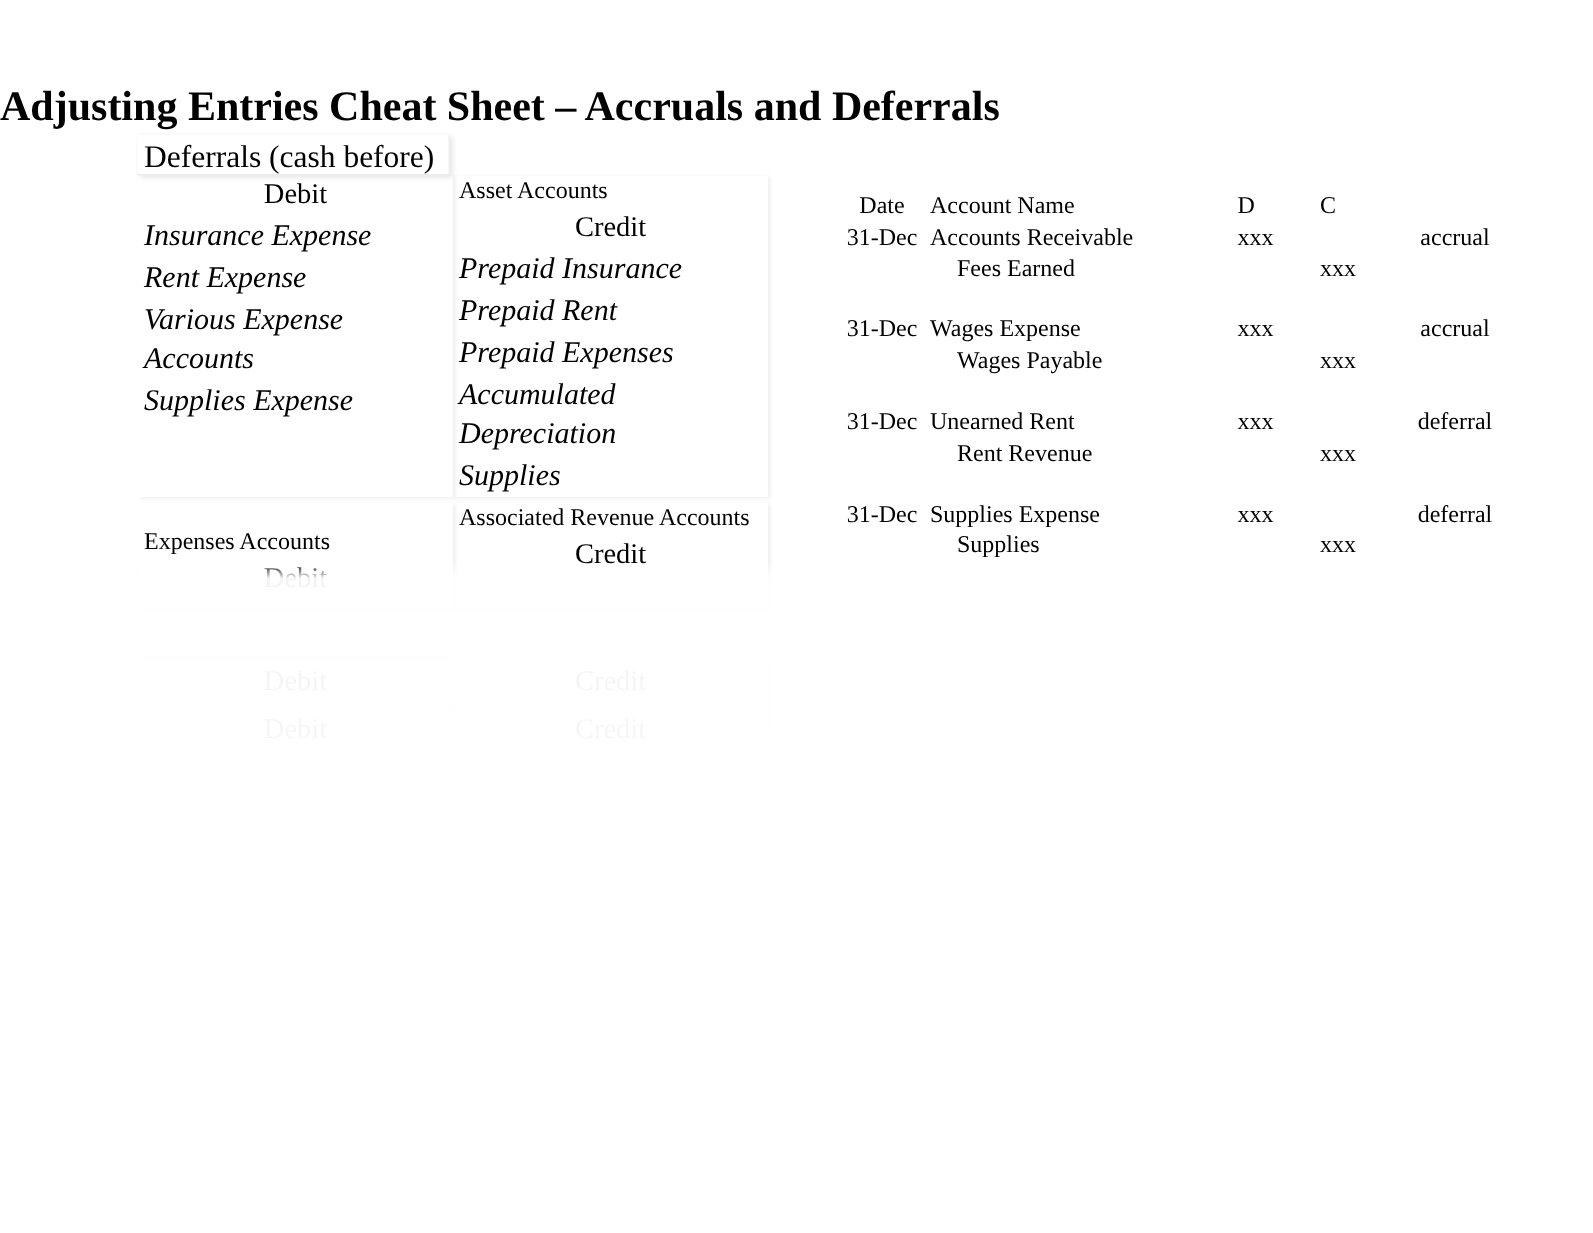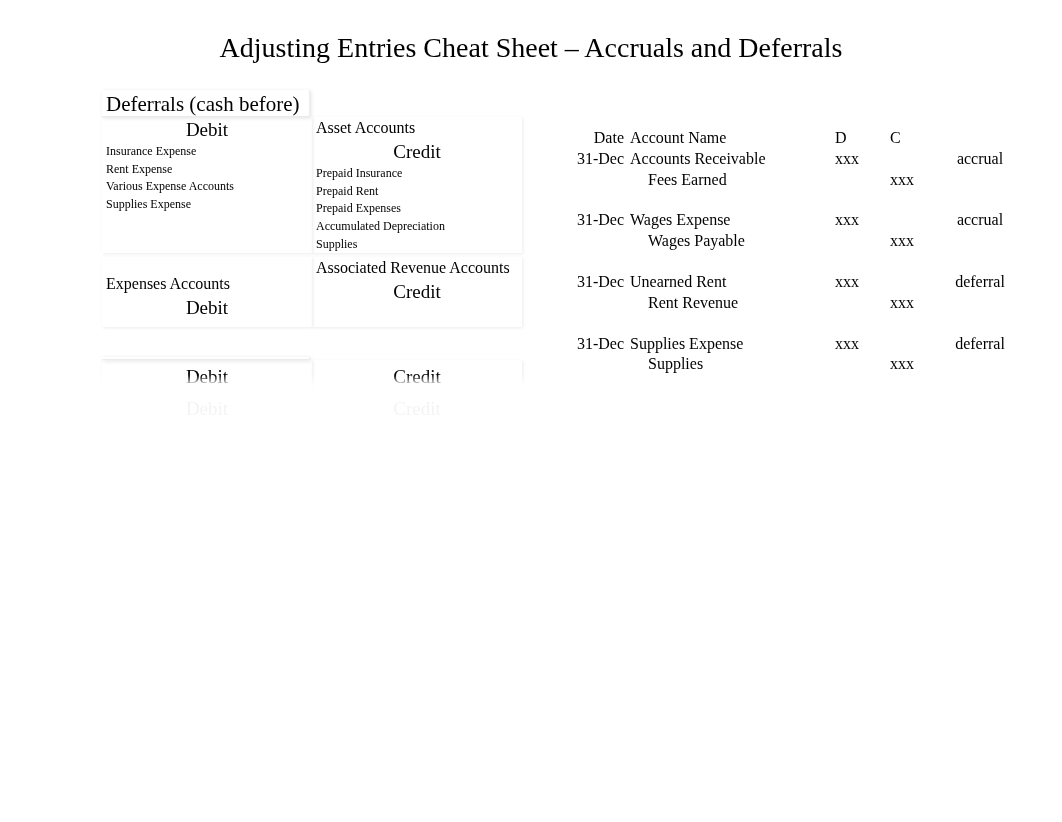--- a/index.html
+++ b/index.html
@@ -10,31 +10,30 @@
     font-family: "Times New Roman", Times, serif;
     color: #000;
     width: 1062px;
   }
   .page {
     width: 1062px;
     height: 822px;
     position: relative;
   }
   h1.title {
-    text-align: center;
     font-size: 28px;
-    font-weight: normal;
+    font-weight: bold;
     margin: 0;
-    padding-top: 32px;
+    padding-top: 56px;
     font-family: "Times New Roman", serif;
   }
   .content {
     position: absolute;
     top: 90px;
-    left: 102px;
+    left: 92px;
     width: 930px;
     display: flex;
   }
   .left-col {
     width: 420px;
     flex-shrink: 0;
   }
   .right-col {
     margin-left: 50px;
     width: 460px;
@@ -61,42 +60,43 @@
   .col-head {
     font-size: 16px;
     padding: 2px 4px;
   }
   .col-dc {
     font-size: 19px;
     text-align: center;
     padding: 2px 4px;
   }
   .row {
-    font-size: 12px;
+    font-size: 20px;
     padding: 1px 4px;
     line-height: 1.3;
+    font-style: italic;
   }
   .shadow1 {
     box-shadow: 1px 1px 4px rgba(0,0,0,0.12);
   }
   .shadow2 {
     box-shadow: 1px 1px 3px rgba(0,0,0,0.08);
   }
 
   
   .journal {
     font-size: 16px;
     line-height: 1.3;
     position: relative;
   }
   .jhead, .jline {
     display: flex;
     align-items: baseline;
   }
-  .jdate { width: 58px; text-align: right; padding-right: 6px; }
+  .jdate { width: 58px; text-align: center; padding-right: 6px; }
   .jacct { width: 205px; }
   .jacct.indent { padding-left: 18px; }
   .jd    { width: 55px; text-align: left; }
   .jc    { width: 55px; text-align: left; }
   .jtype { width: 70px; text-align: center; }
   .jgap  { height: 20px; }
 
   
   .fade {
     position: absolute;

